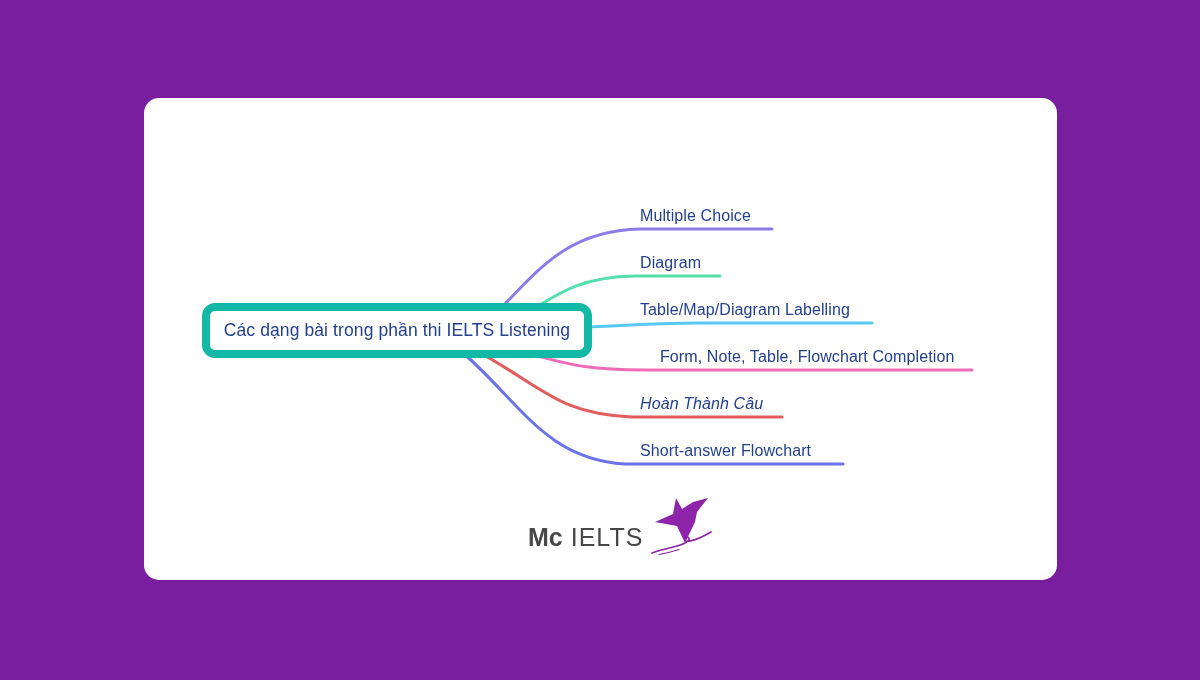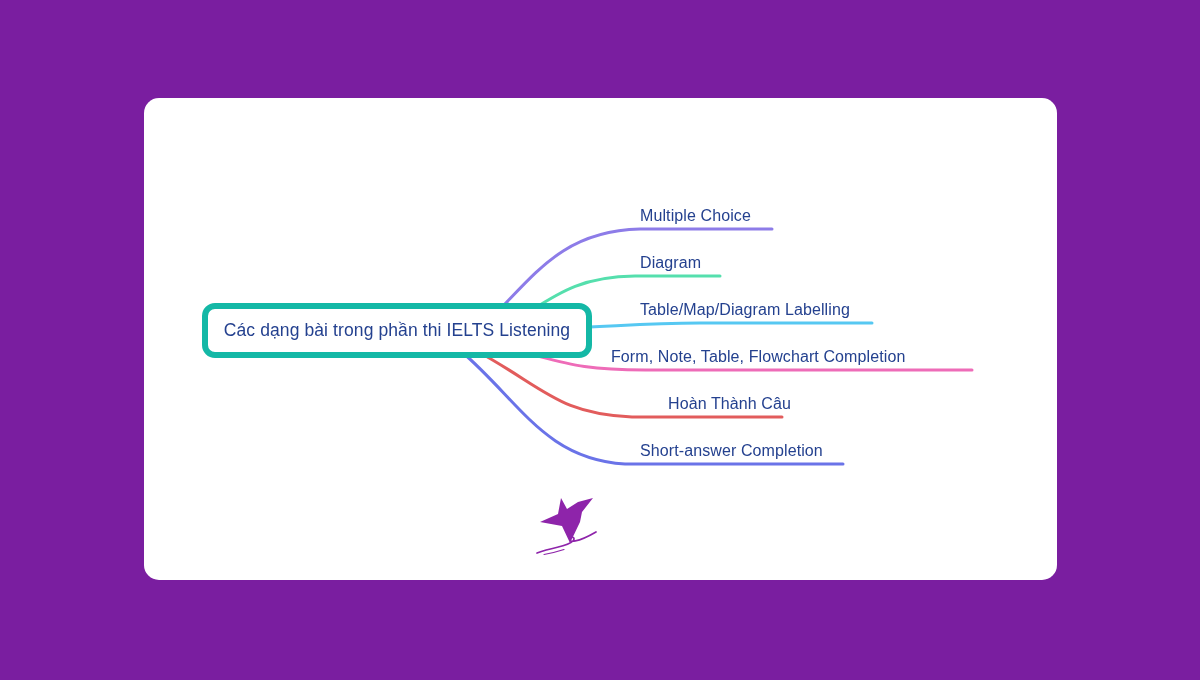--- a/index.html
+++ b/index.html
@@ -8,33 +8,33 @@
     background:#7a1ea0;
     font-family:"Liberation Sans","DejaVu Sans",sans-serif;
   }
   .card{
     position:absolute;left:144px;top:98px;width:913px;height:482px;
     background:#ffffff;border-radius:15px;
   }
   svg.branches{position:absolute;left:0;top:0;width:1200px;height:680px;pointer-events:none;}
   .central-node{
     position:absolute;left:202px;top:303px;width:390px;height:55px;
-    box-sizing:border-box;border:6px solid #14b8a6;border-radius:13px;
+    box-sizing:border-box;border:8px solid #14b8a6;border-radius:13px;
     background:#ffffff;display:flex;align-items:center;justify-content:center;
     color:#24418f;font-size:17.5px;font-weight:500;letter-spacing:.1px;white-space:nowrap;
   }
   .branch-label{
     position:absolute;height:20px;line-height:20px;
     color:#24418f;font-size:16px;font-weight:500;white-space:nowrap;letter-spacing:.1px;text-align:center;
   }
   .bl0{left:640px;top:206px;}
   .bl1{left:640px;top:253px;}
   .bl2{left:640px;top:300px;}
-  .bl3{left:611px;top:347px;}
-  .bl4{left:668px;top:394px;}
+  .bl3{left:660px;top:347px;}
+  .bl4{left:640px;top:394px;font-style:italic;}
   .bl5{left:640px;top:441px;}
   .logo{position:absolute;left:528px;top:513px;height:48px;display:flex;align-items:center;}
   .logo-text{font-size:25px;color:#474748;display:flex;align-items:baseline;}
   .logo-bold{font-weight:700;}
   .logo-rest{font-weight:400;margin-left:8px;letter-spacing:1px;}
   .logo-bird{width:66px;height:62px;margin-left:6px;margin-top:-22px;}
 </style>
 </head>
 <body>
 
@@ -51,21 +51,25 @@
 
 <div class="central-node">
   <span>Các dạng bài trong phần thi IELTS Listening</span>
 </div>
 
 <div class="branch-label bl0">Multiple Choice</div>
 <div class="branch-label bl1">Diagram</div>
 <div class="branch-label bl2">Table/Map/Diagram Labelling</div>
 <div class="branch-label bl3">Form, Note, Table, Flowchart Completion</div>
 <div class="branch-label bl4">Hoàn Thành Câu</div>
-<div class="branch-label bl5">Short-answer Completion</div>
+<div class="branch-label bl5">Short-answer Flowchart</div>
 
 <div class="logo">
+  <div class="logo-text">
+    <span class="logo-bold">Mc</span>
+    <span class="logo-rest">IELTS</span>
+  </div>
   <svg class="logo-bird" viewBox="0 0 66 62">
     <path d="M27 3 L33 14 L44 7 L59 3 L48 17 L46 27 L36 48 L28 31 L6 27 L24 19 Z" fill="#8e24aa"></path>
     <path d="M3 58 C 22 51, 33 52, 39 46 C 42 42.5, 37.5 40.5, 36 44 C 34.5 47.5, 43 48, 62 37" fill="none" stroke-width="1.7" stroke-linecap="round" stroke="#8e24aa"></path>
     <path d="M10 59.5 C 18 58, 24 56.5, 30 54.5" fill="none" stroke-width="1.2" stroke-linecap="round" stroke="#8e24aa"></path>
   </svg>
 </div>
 
 </body></html>

